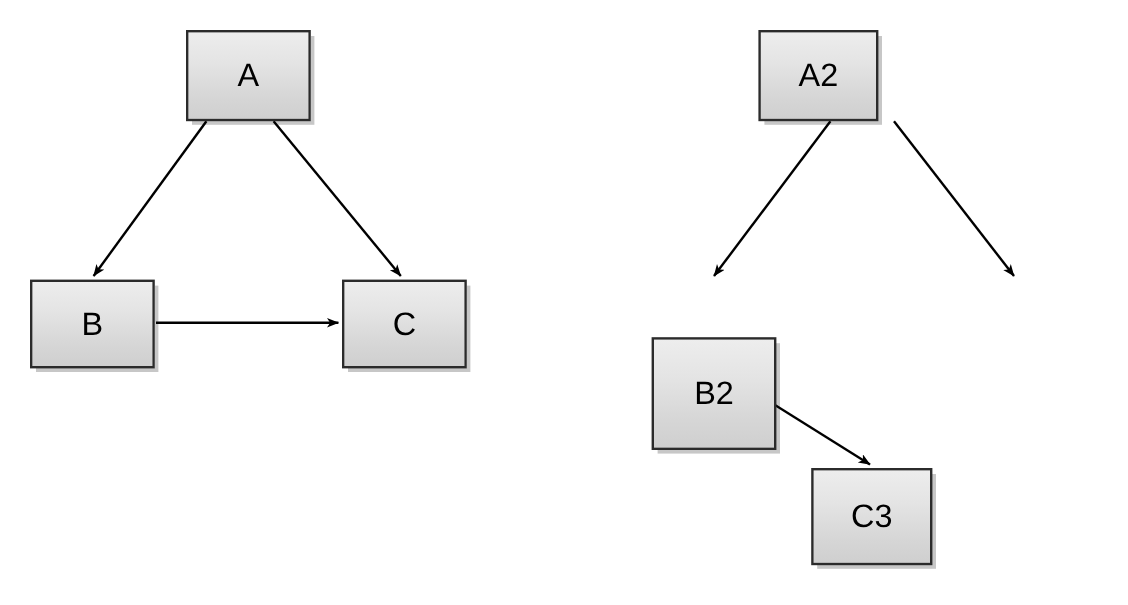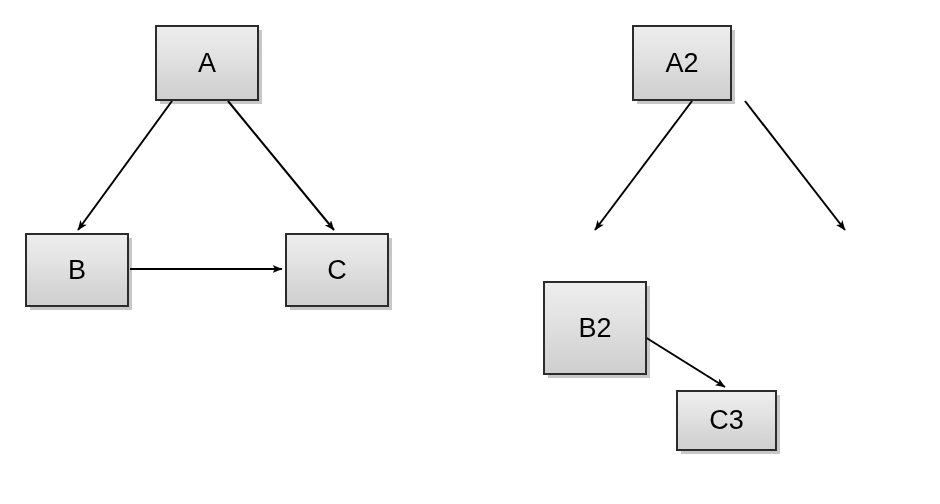--- a/index.html
+++ b/index.html
@@ -82,17 +82,17 @@
 
   <div class="node" style="left: 632px; top: 25px; width: 100px; height: 76px;">
     <span class="node-label">A2</span>
   </div>
 
   <div class="node" style="left: 543px; top: 241px; width: 104px; height: 94px; margin-top: 40px;">
     <span class="node-label">B2</span>
   </div>
 
 
-  <div class="node" style="left: 676px; top: 390px; width: 101px; height: 61px;">
+  <div class="node" style="left: 676px; top: 390px; width: 101px; height: 81px;">
     <span class="node-label">C3</span>
   </div>
 
 </div>
 
 </body></html>

